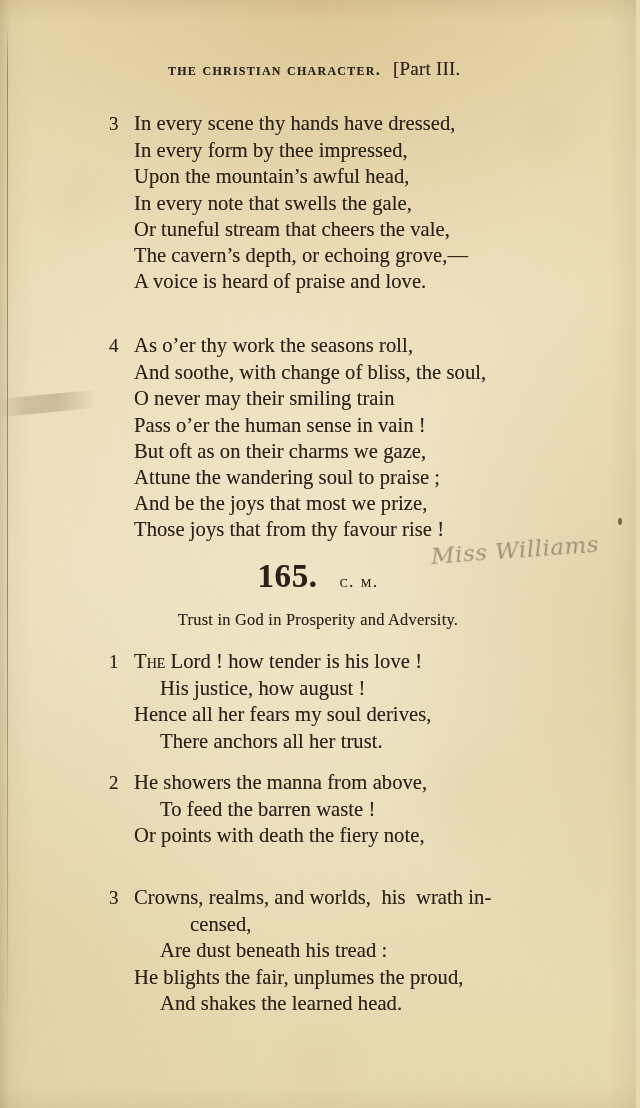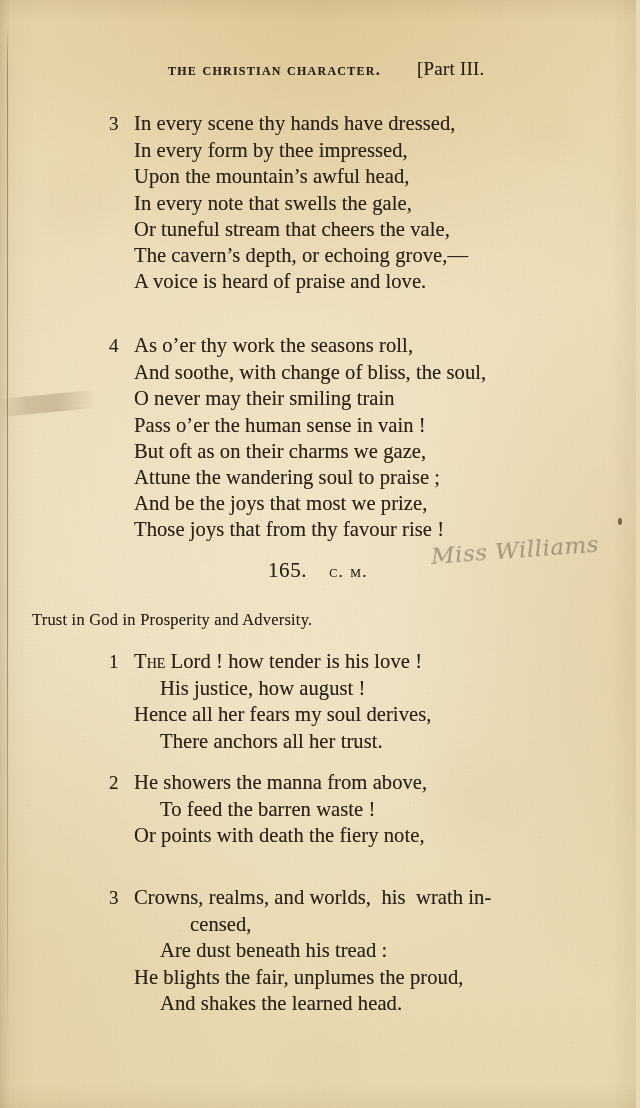--- a/index.html
+++ b/index.html
@@ -127,21 +127,21 @@
   #runhead .rh-title {
     font-size: 16.5px;
     letter-spacing: 1.25px;
     font-variant: small-caps;
     text-transform: lowercase;
     font-weight: 700;
     white-space: nowrap;
   }
   #runhead .rh-part {
     font-size: 19px;
-    margin-left: 36px;
+    margin-left: 12px;
     white-space: nowrap;
     letter-spacing: .2px;
   }
 
   
   .stanza {
     position: absolute;
     left: 104px;
     width: 520px;
   }
@@ -167,41 +167,40 @@
   .smallcap { font-variant: small-caps; }
 
   
   #hymn-head {
     position: absolute;
     left: 0; right: 0;
     top: 558px;
     text-align: center;
   }
   #hymn-head .hnum {
-    font-size: 21px;
+    font-size: 33px;
     letter-spacing: .6px;
-    font-weight: 400;
+    font-weight: 700;
   }
   #hymn-head .hmeter {
     font-size: 17.5px;
     font-variant: small-caps;
     text-transform: lowercase;
     letter-spacing: 1.4px;
     margin-left: 18px;
   }
 
   
   #hymn-sub {
     position: absolute;
     left: 0; right: 0;
     top: 610px;
-    text-align: left;
+    text-align: center;
     font-size: 16.4px;
     letter-spacing: .25px;
-    padding-left: 32px;
   }
 
   
   #annotation {
     position: absolute;
     left: 432px;
     top: 543px;
     font-family: "DejaVu Serif", serif;
     font-style: italic;
     font-size: 23px;

